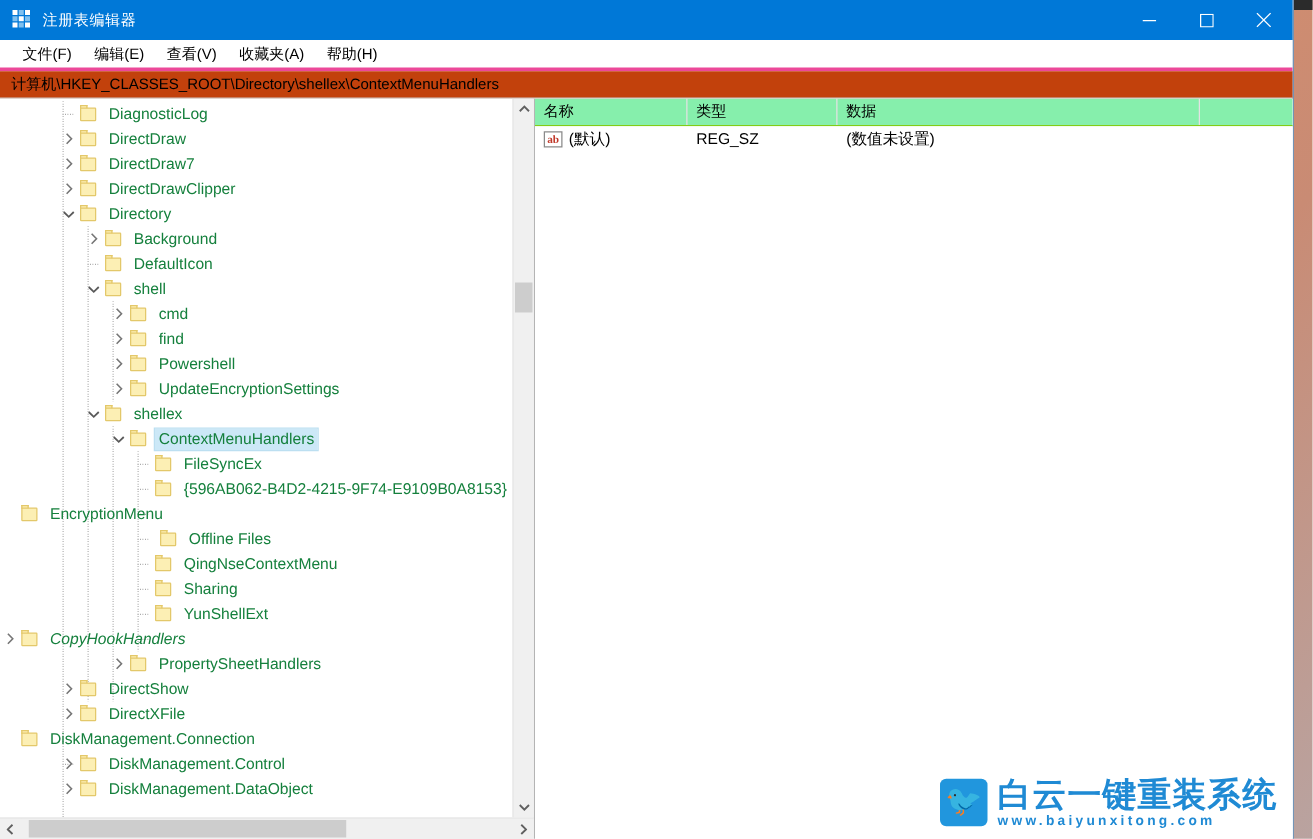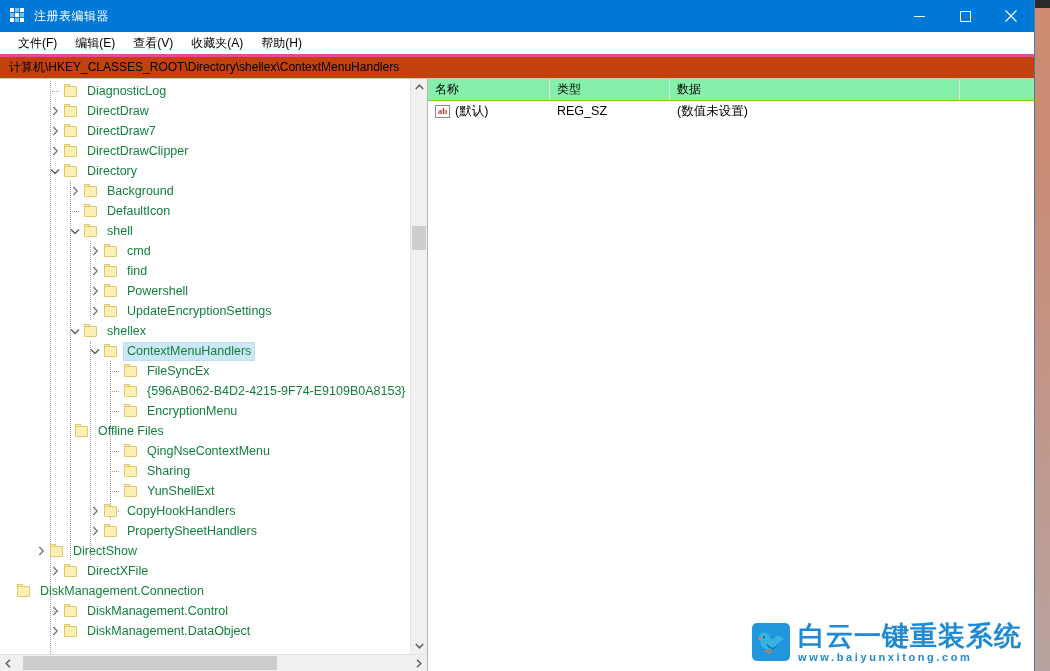--- a/index.html
+++ b/index.html
@@ -643,85 +643,85 @@
                 <span class="label">FileSyncEx</span>
               </div>
               <div class="node" style="padding-left: 107px;">
                 <span class="twisty"></span>
                 <span class="folder">
                   <span class="ftab"></span>
                   <span class="fbody"></span>
                 </span>
                 <span class="label">{596AB062-B4D2-4215-9F74-E9109B0A8153}</span>
               </div>
+              <div class="node" style="">
+                <span class="twisty"></span>
+                <span class="folder">
+                  <span class="ftab"></span>
+                  <span class="fbody"></span>
+                </span>
+                <span class="label">EncryptionMenu</span>
+              </div>
+              <div class="node" style="padding-left: 111px;">
+                <span class="twisty"></span>
+                <span class="folder">
+                  <span class="ftab"></span>
+                  <span class="fbody"></span>
+                </span>
+                <span class="label">Offline Files</span>
+              </div>
               <div class="node" style="padding-left: 107px;">
                 <span class="twisty"></span>
                 <span class="folder">
                   <span class="ftab"></span>
                   <span class="fbody"></span>
                 </span>
-                <span class="label">EncryptionMenu</span>
-              </div>
-              <div class="node" style="padding-left: 58px;">
-                <span class="twisty"></span>
-                <span class="folder">
-                  <span class="ftab"></span>
-                  <span class="fbody"></span>
-                </span>
-                <span class="label">Offline Files</span>
+                <span class="label">QingNseContextMenu</span>
               </div>
               <div class="node" style="padding-left: 107px;">
                 <span class="twisty"></span>
                 <span class="folder">
                   <span class="ftab"></span>
                   <span class="fbody"></span>
                 </span>
-                <span class="label">QingNseContextMenu</span>
+                <span class="label">Sharing</span>
               </div>
               <div class="node" style="padding-left: 107px;">
                 <span class="twisty"></span>
                 <span class="folder">
                   <span class="ftab"></span>
                   <span class="fbody"></span>
                 </span>
-                <span class="label">Sharing</span>
-              </div>
-              <div class="node" style="padding-left: 107px;">
-                <span class="twisty"></span>
-                <span class="folder">
-                  <span class="ftab"></span>
-                  <span class="fbody"></span>
-                </span>
                 <span class="label">YunShellExt</span>
               </div>
+              <div class="node" style=" font-style: italic;">
+                <span class="twisty">
+                  <svg width="7" height="10" viewBox="0 0 7 10">
+                    <path d="M1.3 1 L5.2 5 L1.3 9" fill="none" stroke="#767676" stroke-width="1.3"></path>
+                  </svg>
+                </span>
+                <span class="folder">
+                  <span class="ftab"></span>
+                  <span class="fbody"></span>
+                </span>
+                <span class="label">CopyHookHandlers</span>
+              </div>
               <div class="node" style="padding-left: 87px;">
                 <span class="twisty">
                   <svg width="7" height="10" viewBox="0 0 7 10">
                     <path d="M1.3 1 L5.2 5 L1.3 9" fill="none" stroke="#767676" stroke-width="1.3"></path>
                   </svg>
                 </span>
                 <span class="folder">
                   <span class="ftab"></span>
                   <span class="fbody"></span>
                 </span>
-                <span class="label">CopyHookHandlers</span>
-              </div>
-              <div class="node" style="padding-left: 87px;">
-                <span class="twisty">
-                  <svg width="7" height="10" viewBox="0 0 7 10">
-                    <path d="M1.3 1 L5.2 5 L1.3 9" fill="none" stroke="#767676" stroke-width="1.3"></path>
-                  </svg>
-                </span>
-                <span class="folder">
-                  <span class="ftab"></span>
-                  <span class="fbody"></span>
-                </span>
                 <span class="label">PropertySheetHandlers</span>
               </div>
-              <div class="node" style="padding-left: 33px;">
+              <div class="node" style="padding-left: 47px;">
                 <span class="twisty">
                   <svg width="7" height="10" viewBox="0 0 7 10">
                     <path d="M1.3 1 L5.2 5 L1.3 9" fill="none" stroke="#767676" stroke-width="1.3"></path>
                   </svg>
                 </span>
                 <span class="folder">
                   <span class="ftab"></span>
                   <span class="fbody"></span>
                 </span>
                 <span class="label">DirectShow</span>

